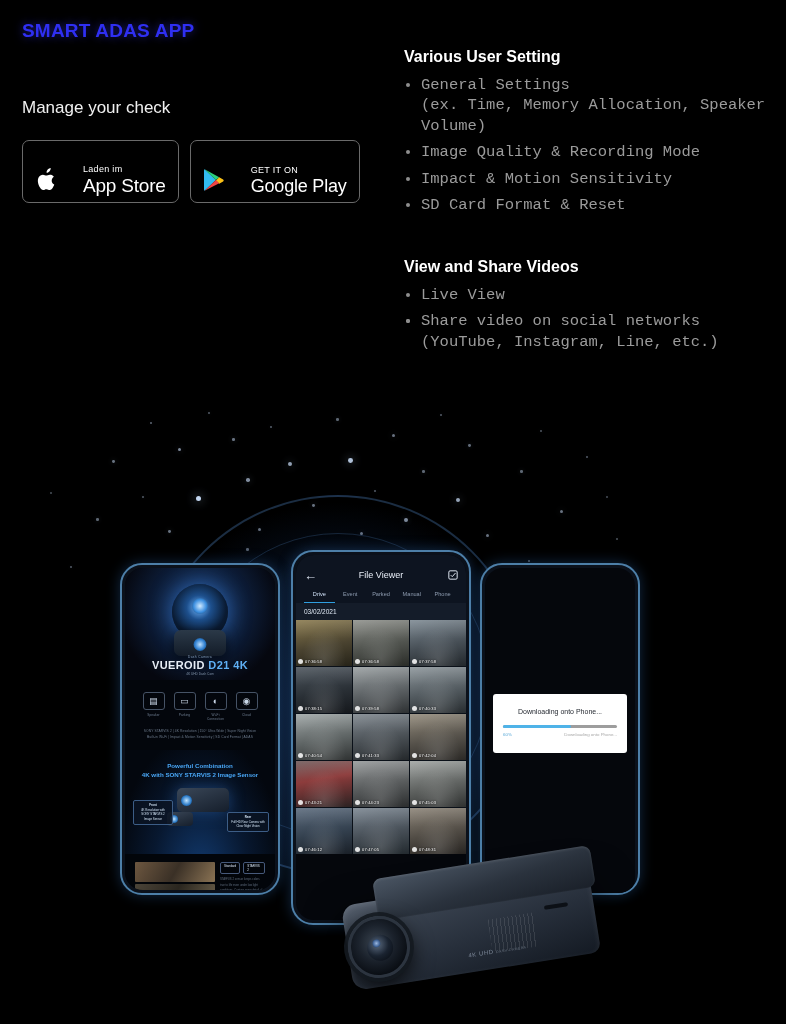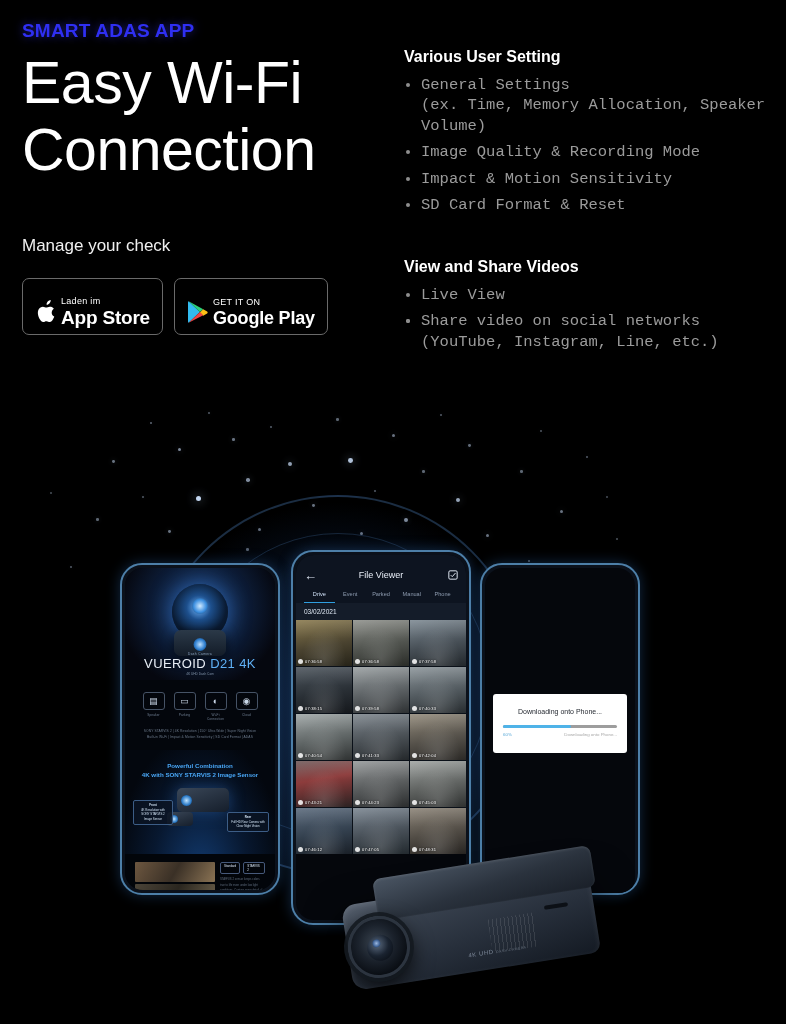--- a/index.html
+++ b/index.html
@@ -19,28 +19,28 @@
   }
   .headline {
     margin-top: 12px; font-size: 59px; line-height: 1.0; font-weight: 400;
     color: #ffffff; letter-spacing: -0.5px;
   }
   .headline .l2 { display: block; margin-top: 8px; }
   .manage { margin-top: 56px; font-size: 17px; color: #f0f0f0; font-weight: 400; }
 
   .badges { margin-top: 22px; display: flex; gap: 11px; }
   .badge {
-    display: flex; align-items: center; gap: 2px;
+    display: flex; align-items: center; gap: 24px;
     border: 1px solid #6a6a6a; border-radius: 7px;
-    background: #000; padding: 18px 12px 7px 10px;
+    background: #000; padding: 24px 12px 7px 10px;
   }
   .badge .glyph { width: 26px; height: 30px; display: flex; align-items: center; justify-content: center; }
   .badge .txt { display: flex; flex-direction: column; justify-content: center; line-height: 1; }
   .badge .small { font-size: 9px; color: #fff; letter-spacing: .3px; margin-bottom: 2px; }
-  .badge .big { font-size: 19px; color: #fff; font-weight: 700; letter-spacing: -.2px; }
+  .badge .big { font-size: 19px; color: #fff; font-weight: 400; letter-spacing: -.2px; }
   .badge .big.gp { font-size: 18px; }
 
   
   .right-col { position: absolute; left: 404px; top: 48px; width: 370px; }
   .feat-title { font-size: 16px; font-weight: bold; color: #ffffff; margin-bottom: 9px; }
   .feat-list { list-style: none; }
   .feat-list li {
     position: relative; padding-left: 17px; margin-bottom: 6px;
     font-size: 15.5px; line-height: 1.32; color: #9b9b9b; font-family: Liberation Mono, monospace;
   }
@@ -83,21 +83,21 @@
       width: 16px; height: 16px; border-radius: 50%;
       background: radial-gradient(circle, #cfe9ff 0%, #3d8fe0 55%, #123254 100%); }
   .cam-body { position: absolute; left: 50%; top: 62px; transform: translateX(-50%);
       width: 52px; height: 26px; border-radius: 7px;
       background: linear-gradient(180deg,#2b3948,#131c28); box-shadow: 0 3px 12px rgba(0,0,0,.7); }
   .cam-body::after { content:''; position:absolute; left:50%; top:8px; transform:translateX(-50%);
       width: 13px; height: 13px; border-radius: 50%;
       background: radial-gradient(circle, #bcdfff 0%, #2f7fd0 55%, #0d2440 100%); }
   .lp-brandwrap { position: absolute; left: 0; right: 0; bottom: 4px; text-align: center; }
   .lp-tag { font-size: 3.2px; color: #8ea7c4; letter-spacing: .4px; }
-  .lp-brand { font-size: 13px; font-weight: normal; color: #e8eef6; letter-spacing: .4px; }
+  .lp-brand { font-size: 11px; font-weight: bold; color: #e8eef6; letter-spacing: .4px; }
   .lp-brand em { font-style: normal; color: #5fb0f5; }
   .lp-sub { font-size: 3.2px; color: #7e90a6; margin-top: 1px; }
 
   .lp-icons { display: flex; justify-content: center; gap: 7px; padding: 12px 0 6px; background: #03060c; }
   .lp-ic { width: 24px; text-align: center; }
   .lp-ic .bx { width: 22px; height: 18px; margin: 0 auto; border: 1px solid #465366; border-radius: 3px;
       display: flex; align-items: center; justify-content: center; color: #c9d6e6; font-size: 9px; }
   .lp-ic .lb { font-size: 3.2px; color: #6f7e91; margin-top: 3px; letter-spacing: .1px; }
   .lp-specs { background: #03060c; text-align: center; padding: 2px 4px 10px; }
   .lp-specs div { font-size: 3.3px; color: #6c7a8c; line-height: 1.7; letter-spacing: .1px; }
@@ -188,24 +188,20 @@
       font-size: 6px; color: #7d8899; letter-spacing: .6px; }
   .dc-label .sm { font-size: 3.6px; color: #5d6775; letter-spacing: .4px; }
 </style>
 </head>
 <body>
 
 <div class="page">
 
   <div class="left-col">
     <div class="eyebrow">SMART ADAS APP</div>
-    <h1 class="headline">
-      <span>Easy Wi-Fi</span>
-      <span class="l2">Connection</span>
-    </h1>
     <div class="manage">Manage your check</div>
 
     <div class="badges">
       <a class="badge">
         <span class="glyph">
           <svg width="20" height="24" viewBox="0 0 20 24" aria-hidden="true">
             <path fill="#fff" d="M13.6 3.2c.7-.9 1.2-2 1.1-3.2-1 .05-2.3.7-3 1.6-.67.8-1.25 2-1.1 3.1 1.15.1 2.3-.6 3-1.5zM15.7 12.6c-.03-2.6 2.1-3.85 2.2-3.92-1.2-1.76-3.07-2-3.73-2.03-1.59-.16-3.1.93-3.9.93-.8 0-2.04-.91-3.35-.88-1.72.02-3.31 1-4.2 2.54-1.79 3.1-.46 7.7 1.28 10.22.85 1.23 1.86 2.61 3.19 2.56 1.28-.05 1.76-.83 3.3-.83 1.54 0 1.97.83 3.32.8 1.37-.02 2.24-1.25 3.08-2.49.97-1.43 1.37-2.81 1.39-2.88-.03-.01-2.66-1.02-2.58-4.02z"></path>
           </svg>
         </span>
         <span class="txt">

